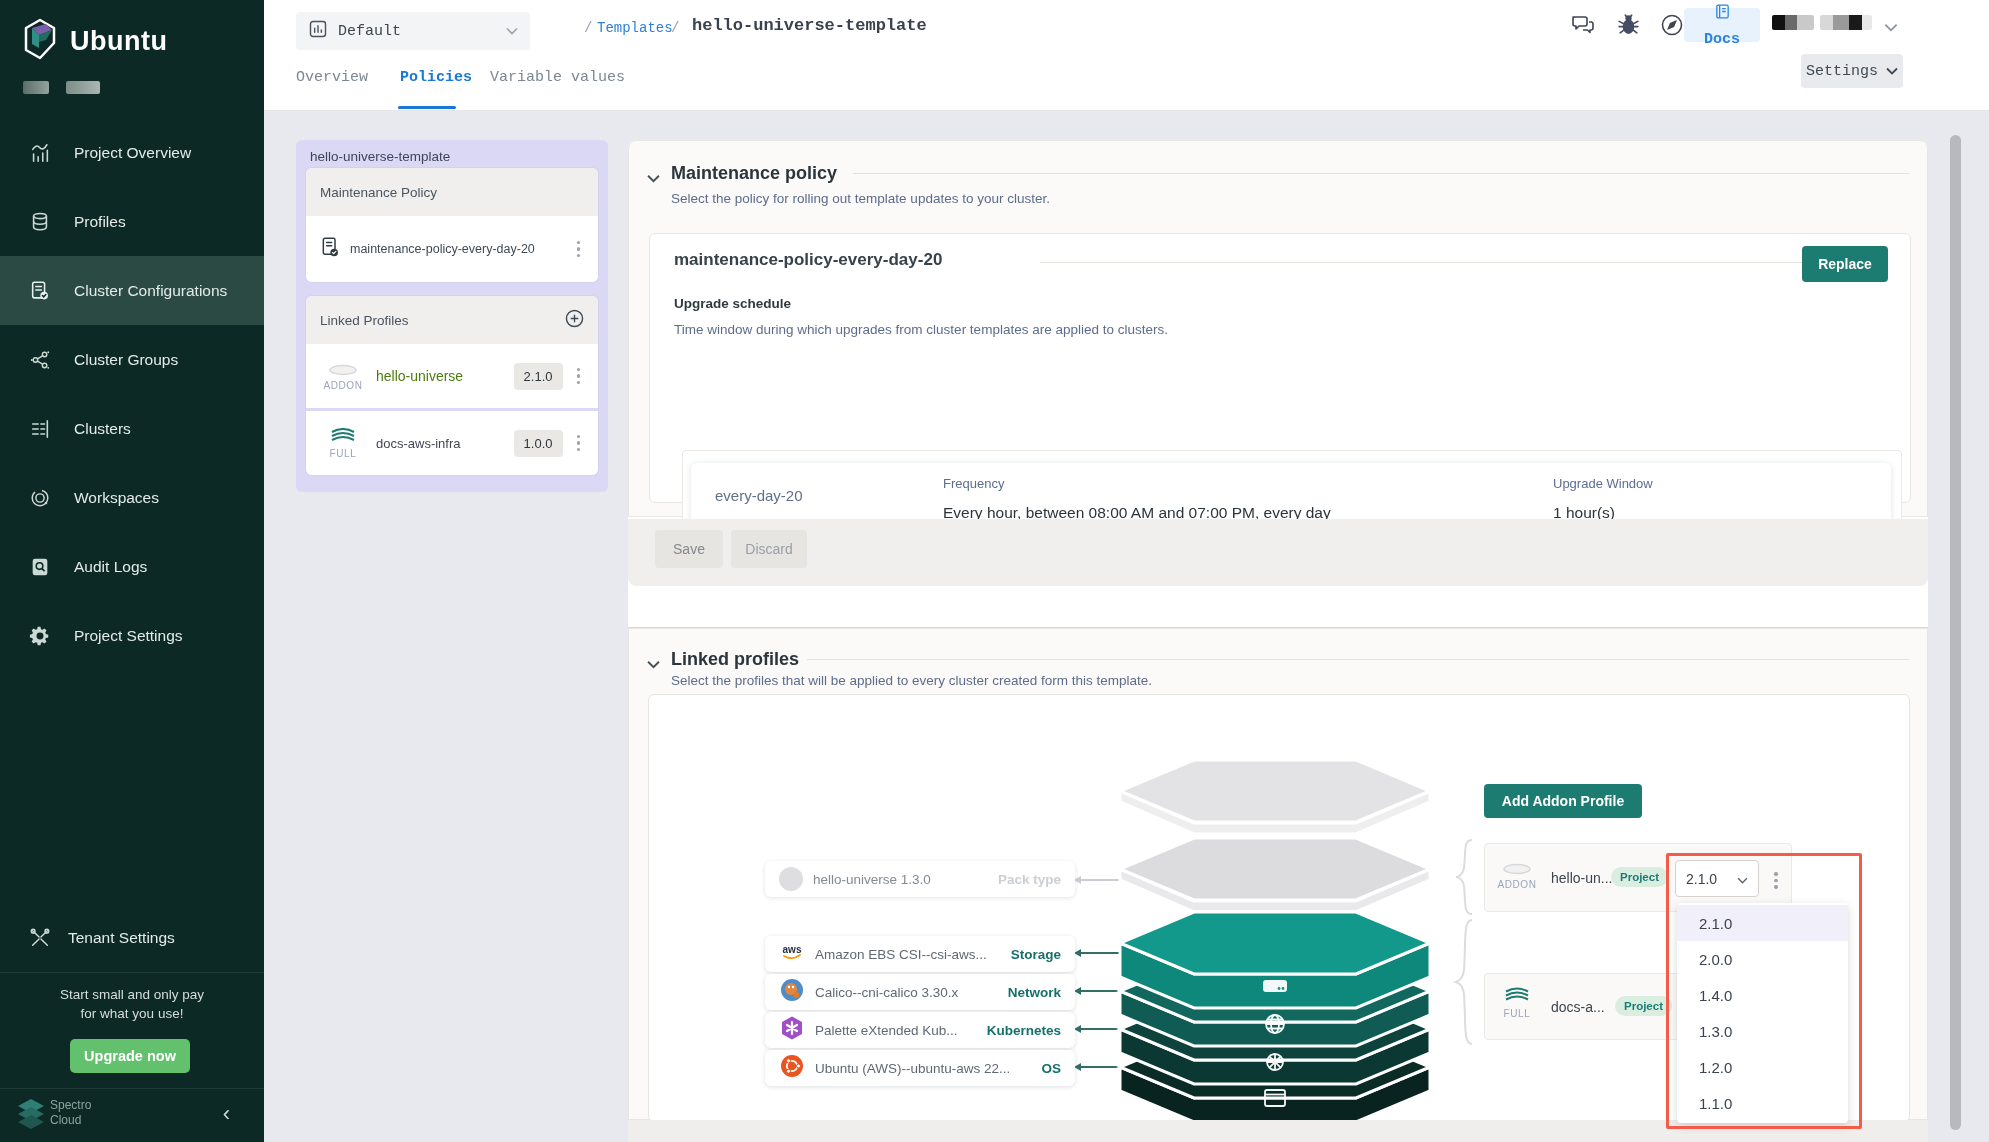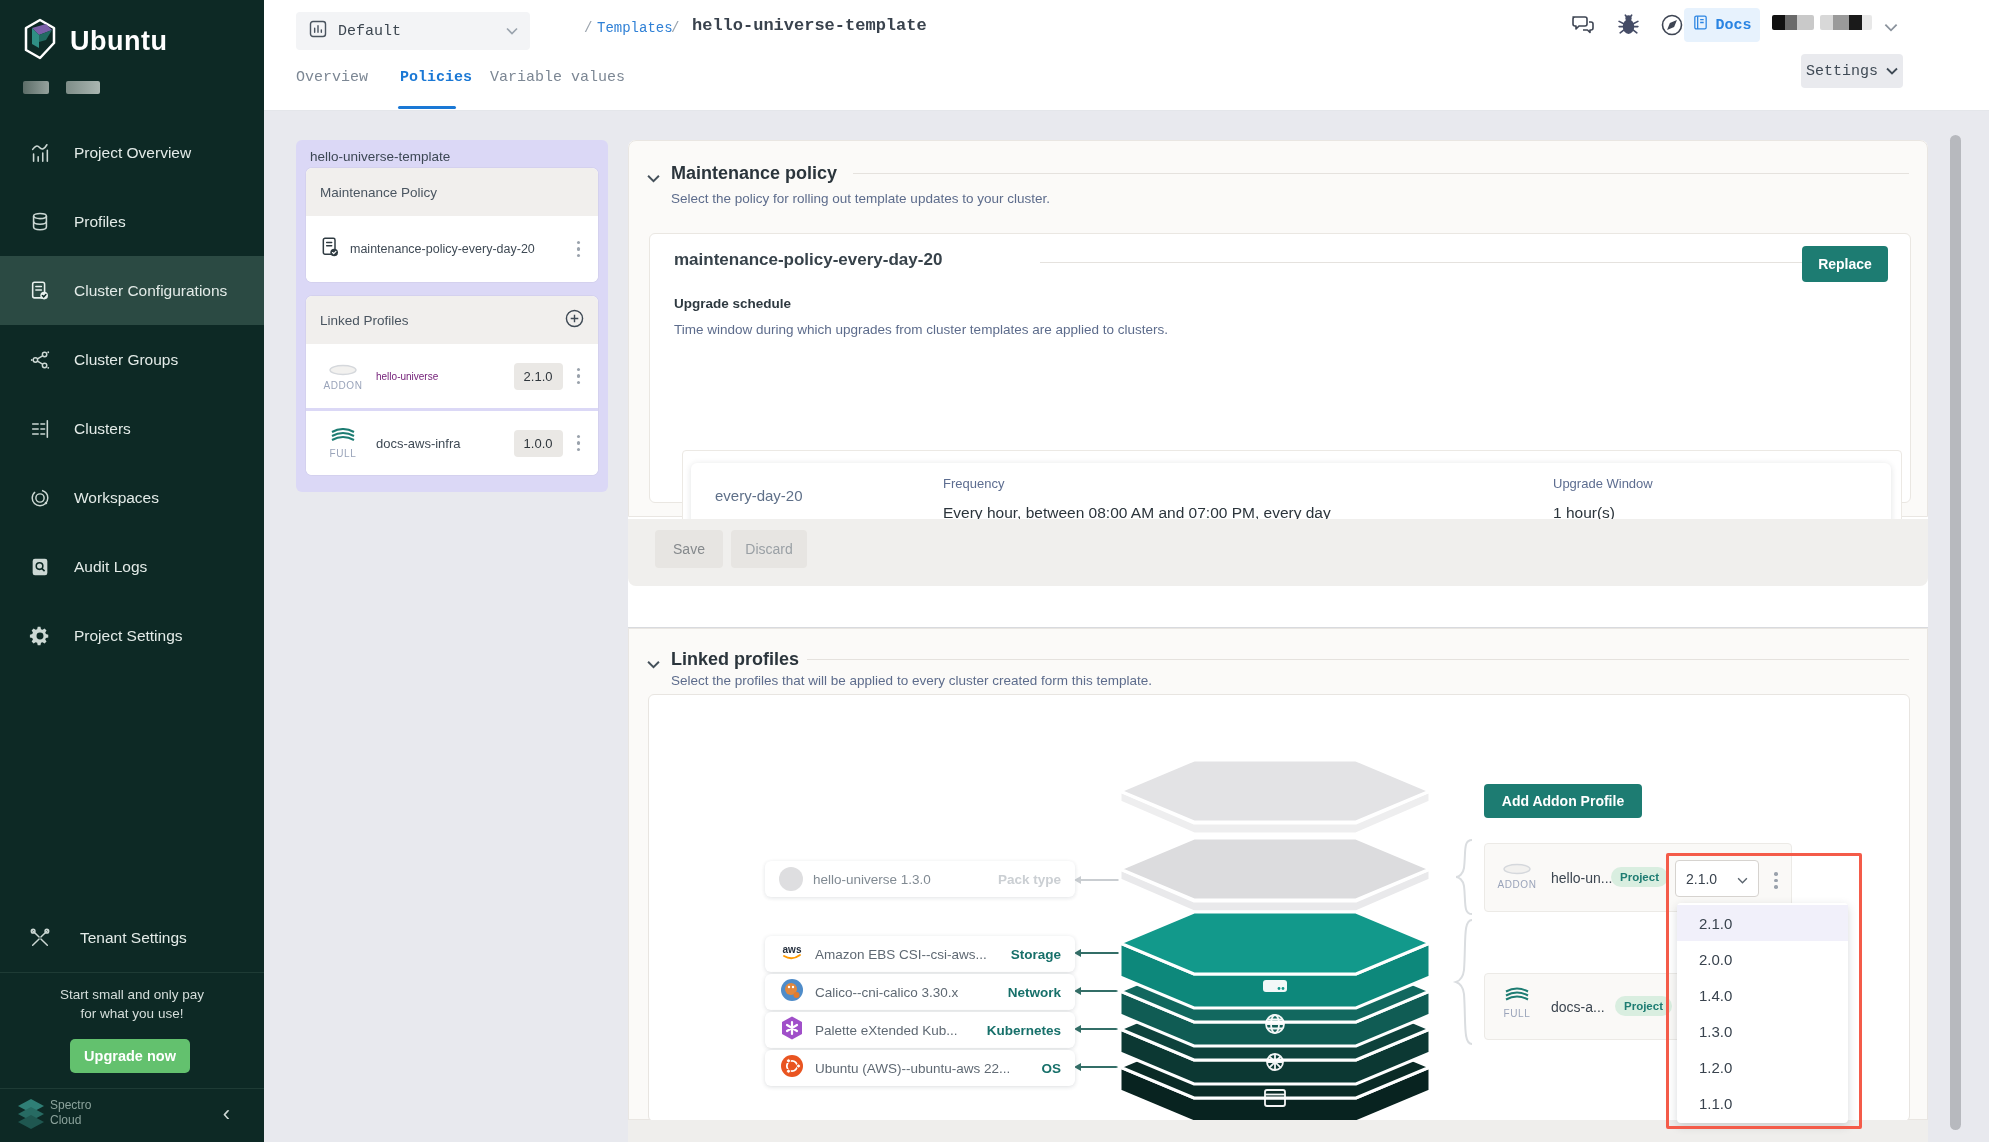--- a/index.html
+++ b/index.html
@@ -10,37 +10,37 @@
   .sidebar{position:absolute;left:0;top:0;width:264px;height:1142px;background:#0d2925;color:#dfe8e5;}
   .brand-row{position:absolute;left:22px;top:18px;display:flex;align-items:center;gap:12px;}
   .brand-name{font-size:27px;font-weight:700;color:#fff;letter-spacing:.5px;}
   .badge-chip{position:absolute;top:81px;height:13px;border-radius:2px;}
   .nav{position:absolute;left:0;top:118px;width:264px;}
   .nav-item{display:flex;align-items:center;height:69px;padding-left:28px;gap:22px;
             font-size:15.5px;color:#e3ebe8;cursor:pointer;}
   .nav-item.active{background:#2b4a43;}
   .nav-ic{width:24px;height:24px;flex:0 0 24px;display:flex;align-items:center;justify-content:center;color:#ccd8d4;}
   .tenant{position:absolute;left:0;top:904px;width:264px;height:68px;display:flex;align-items:center;
-          padding-left:28px;gap:28px;font-size:15.5px;color:#e3ebe8;box-sizing:border-box;cursor:pointer;}
+          padding-left:28px;gap:16px;font-size:15.5px;color:#e3ebe8;box-sizing:border-box;cursor:pointer;}
   .promo{position:absolute;left:0;top:972px;width:264px;height:117px;border-top:1px solid #1e3b35;
          border-bottom:1px solid #1e3b35;box-sizing:border-box;text-align:center;color:#d5dedb;font-size:13.5px;}
   .promo-btn{position:absolute;left:70px;top:66px;width:120px;height:34px;background:#63c16e;border:none;
              border-radius:5px;color:#fff;font-size:14.5px;font-weight:700;cursor:pointer;font-family:inherit;}
   .side-footer{position:absolute;left:0;top:1089px;width:264px;height:53px;}
   .sf-text{position:absolute;left:50px;top:9px;font-size:12px;line-height:15px;color:#8ca39c;}
   .collapse{position:absolute;right:34px;top:12px;font-size:22px;color:#cdd8d4;cursor:pointer;}
   
   .header{position:absolute;left:264px;top:0;width:1725px;height:111px;background:#fff;border-bottom:1px solid #e4e6ea;box-sizing:border-box;font-family:Liberation Mono, monospace;}
   .proj-select{position:absolute;left:32px;top:12px;width:234px;height:38px;background:#f3f4f6;border-radius:4px;
                display:flex;align-items:center;padding:0 12px;box-sizing:border-box;gap:10px;font-size:15px;color:#3c4650;cursor:pointer;}
   .crumb{position:absolute;top:20px;font-size:14px;}
   .page-title{position:absolute;left:428px;top:16px;font-size:17px;font-weight:600;color:#39424d;}
   .top-ic{position:absolute;top:12px;width:26px;height:26px;color:#3e4553;cursor:pointer;}
   .docs-btn{position:absolute;left:1420px;top:8px;width:76px;height:34px;background:#e7f2fd;border:none;border-radius:4px;
-            color:#2a84e2;font-weight:700;font-size:15px;display:flex;align-items:center;justify-content:center;gap:6px;cursor:pointer;font-family:inherit;}
+            color:#2a84e2;font-weight:700;font-size:15px;display:flex;align-items:center;justify-content:center;gap:6px;cursor:pointer;font-family:inherit;flex-direction:column;}
   .redact{position:absolute;top:15px;height:15px;border-radius:2px;}
   .tab{position:absolute;top:69px;font-size:15px;color:#7c8794;cursor:pointer;}
   .tab.active{color:#1a78d5;font-weight:700;}
   .tab-underline{position:absolute;left:134px;top:106px;width:58px;height:3px;background:#1a78d5;border-radius:2px;}
   .settings-btn{position:absolute;left:1537px;top:54px;width:102px;height:34px;background:#e9eaee;border:none;border-radius:4px;
                 font-size:15px;color:#3f4a55;display:flex;align-items:center;justify-content:center;gap:8px;cursor:pointer;font-family:inherit;}
   
   .lpanel{position:absolute;left:296px;top:140px;width:312px;height:352px;background:#dbd8f6;border-radius:6px;}
   .lpanel-title{position:absolute;left:14px;top:9px;font-size:13.5px;color:#3c4754;}
   .lcard{position:absolute;left:10px;width:292px;background:#fff;border-radius:6px;overflow:hidden;box-shadow:0 0 0 1px rgba(0,0,0,.03);}
@@ -321,21 +321,21 @@
               <path d="M10 6v8M6 10h8"></path>
           </svg></span>
       </div>
       <div class="lrow" style="height:64px;border-bottom:3px solid #dbd8f6;">
         <span style="width:46px;text-align:center;">
           <svg width="30" height="12" viewBox="0 0 30 12">
               <ellipse cx="15" cy="6" rx="13" ry="4.5" fill="#f2f1ef" stroke="#d5d8dc" stroke-width="1.4"></ellipse>
             </svg>
           <div class="kind-lab">ADDON</div>
         </span>
-        <span style="font-size:10px;color:#701a75;">hello-universe</span>
+        <span style="font-size:14px;color:#4d7c0f;">hello-universe</span>
         <span class="ver-chip" style="margin-left:auto;">2.1.0</span>
         <span class="kebab">
             <i></i>
             <i></i>
             <i></i>
           </span>
       </div>
       <div class="lrow" style="height:64px;">
         <span style="width:46px;text-align:center;">
           <svg width="28" height="16" viewBox="0 0 28 16" fill="none" stroke="#1d7c72" stroke-width="2">

